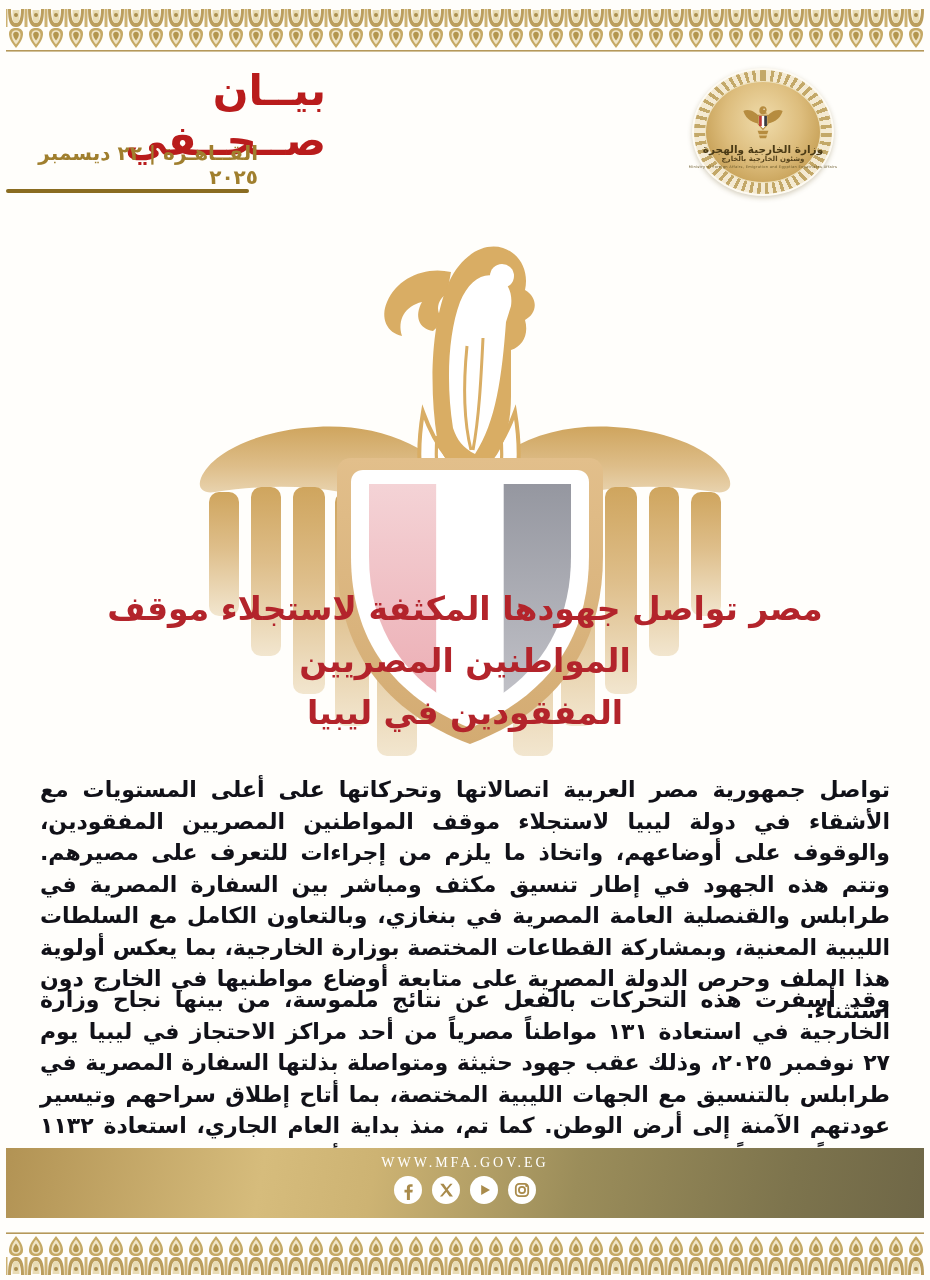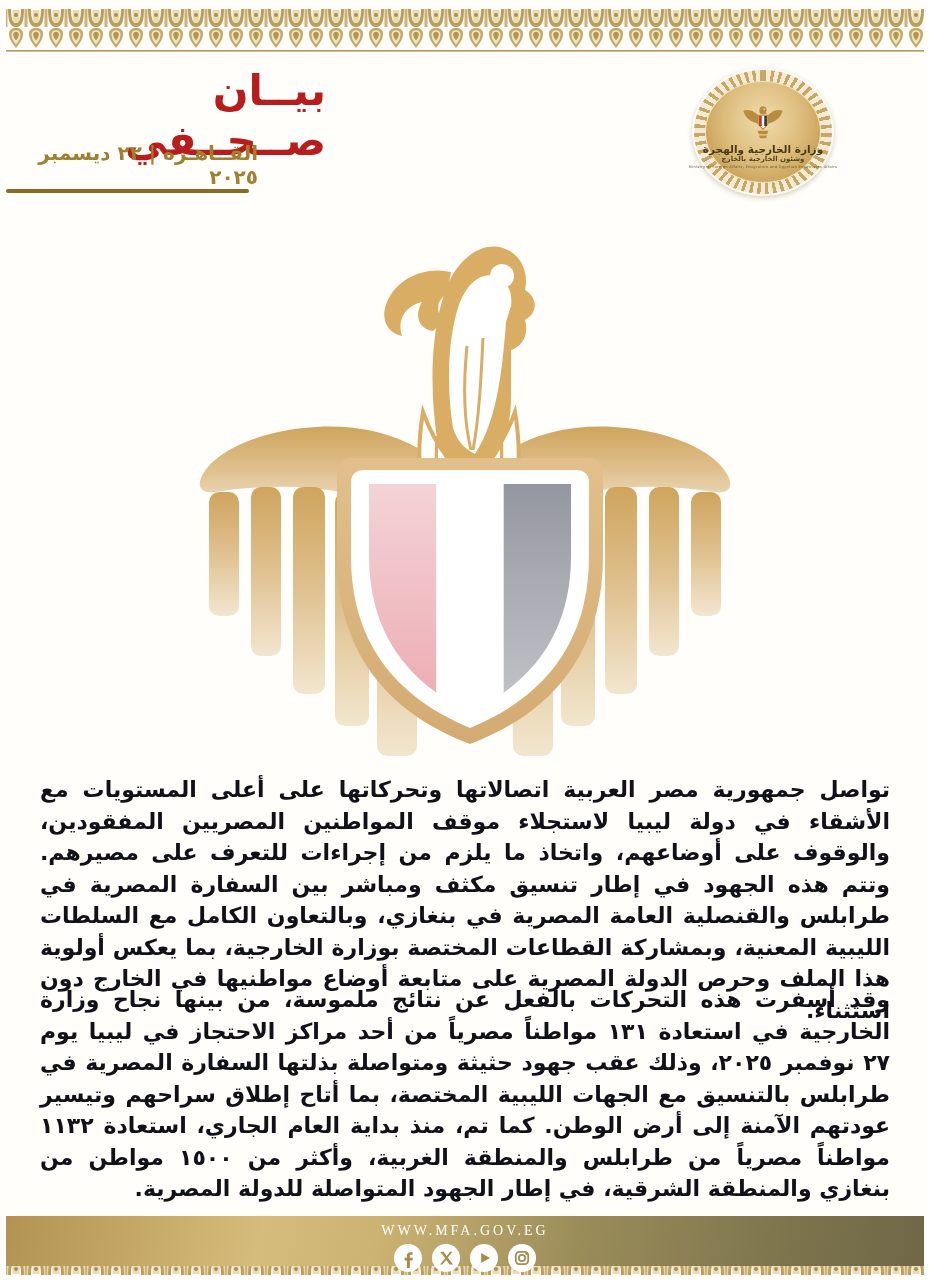--- a/index.html
+++ b/index.html
@@ -31,21 +31,21 @@
   .eagle{position:absolute;left:185px;top:226px;width:560px;height:545px;z-index:1;}
   
   .headline{position:absolute;left:55px;right:55px;top:583px;z-index:2;direction:rtl;text-align:center;
         color:#b3242b;font-weight:700;font-size:33px;line-height:52px;}
   
   .body-par{position:absolute;left:40px;width:850px;z-index:2;direction:rtl;text-align:justify;
         color:#111118;font-weight:700;font-size:22px;line-height:31.5px;}
   .par1{top:752px;}
   .par2{top:962px;}
   
-  .footer-bar{position:absolute;left:6px;right:6px;top:1216px;height:50px;z-index:2;
+  .footer-bar{position:absolute;left:6px;right:6px;top:1148px;height:70px;z-index:2;
         background:linear-gradient(100deg,#b29354 0%,#d6bc7c 28%,#cdb373 40%,#9b8d5a 62%,#7d744d 85%,#6f6747 100%);
         display:flex;flex-direction:column;align-items:center;}
   .site{color:#ffffff;font-family:"Liberation Serif",serif;font-size:14px;letter-spacing:3px;
         margin-top:7px;font-weight:400;}
   .social-row{display:flex;gap:8px;margin-top:4px;}
   .social-row svg{display:block;}
 </style>
 </head>
 <body>
 
@@ -142,20 +142,24 @@
 
     <path d="M166,232 C158,232 152,238 152,246 L152,330 C152,424 200,486 285,518 C370,486 418,424 418,330 L418,246 C418,238 412,232 404,232 Z" fill="url(#gRim)"></path>
     <path d="M178,244 L392,244 C398,244 404,248 404,256 L404,330 C404,414 362,470 285,502 C208,470 166,414 166,330 L166,256 C166,248 172,244 178,244 Z" fill="#ffffff"></path>
     <g clip-path="url(#shieldClip)">
       <rect x="184" y="258" width="67.4" height="240" fill="url(#gPink)"></rect>
       <rect x="251.4" y="258" width="67.3" height="240" fill="#ffffff"></rect>
       <rect x="318.7" y="258" width="67.3" height="240" fill="url(#gGray)"></rect>
     </g>
   </svg>
 
+  <div class="headline">
+    <span>مصر تواصل جهودها المكثفة لاستجلاء موقف المواطنين المصريين</span><br>
+    <span>المفقودين في ليبيا</span>
+  </div>
 
   <p class="body-par par1">تواصل جمهورية مصر العربية اتصالاتها وتحركاتها على أعلى المستويات مع الأشقاء في دولة ليبيا لاستجلاء موقف المواطنين المصريين المفقودين، والوقوف على أوضاعهم، واتخاذ ما يلزم من إجراءات للتعرف على مصيرهم. وتتم هذه الجهود في إطار تنسيق مكثف ومباشر بين السفارة المصرية في طرابلس والقنصلية العامة المصرية في بنغازي، وبالتعاون الكامل مع السلطات الليبية المعنية، وبمشاركة القطاعات المختصة بوزارة الخارجية، بما يعكس أولوية هذا الملف وحرص الدولة المصرية على متابعة أوضاع مواطنيها في الخارج دون استثناء.</p>
   <p class="body-par par2">وقد أسفرت هذه التحركات بالفعل عن نتائج ملموسة، من بينها نجاح وزارة الخارجية في استعادة ١٣١ مواطناً مصرياً من أحد مراكز الاحتجاز في ليبيا يوم ٢٧ نوفمبر ٢٠٢٥، وذلك عقب جهود حثيثة ومتواصلة بذلتها السفارة المصرية في طرابلس بالتنسيق مع الجهات الليبية المختصة، بما أتاح إطلاق سراحهم وتيسير عودتهم الآمنة إلى أرض الوطن. كما تم، منذ بداية العام الجاري، استعادة ١١٣٢ مواطناً مصرياً من طرابلس والمنطقة الغربية، وأكثر من ١٥٠٠ مواطن من بنغازي والمنطقة الشرقية، في إطار الجهود المتواصلة للدولة المصرية.</p>
 
   <div class="footer-bar">
     <div class="site">WWW.MFA.GOV.EG</div>
     <div class="social-row">
       <svg width="30" height="30" viewBox="0 0 30 30">
         <circle cx="15" cy="15" r="14" fill="#ffffff"></circle>
         <path d="M19.6,9.2 h-2.1 c-2.4,0-3.6,1.4-3.6,3.5 v2 h-2.4 v2.9 h2.4 V25 h3 v-7.4 h2.5 l.4-2.9 h-2.9 v-1.6 c0-.8.3-1.3,1.4-1.3 h1.3 Z" fill="#a98b4c"></path>

